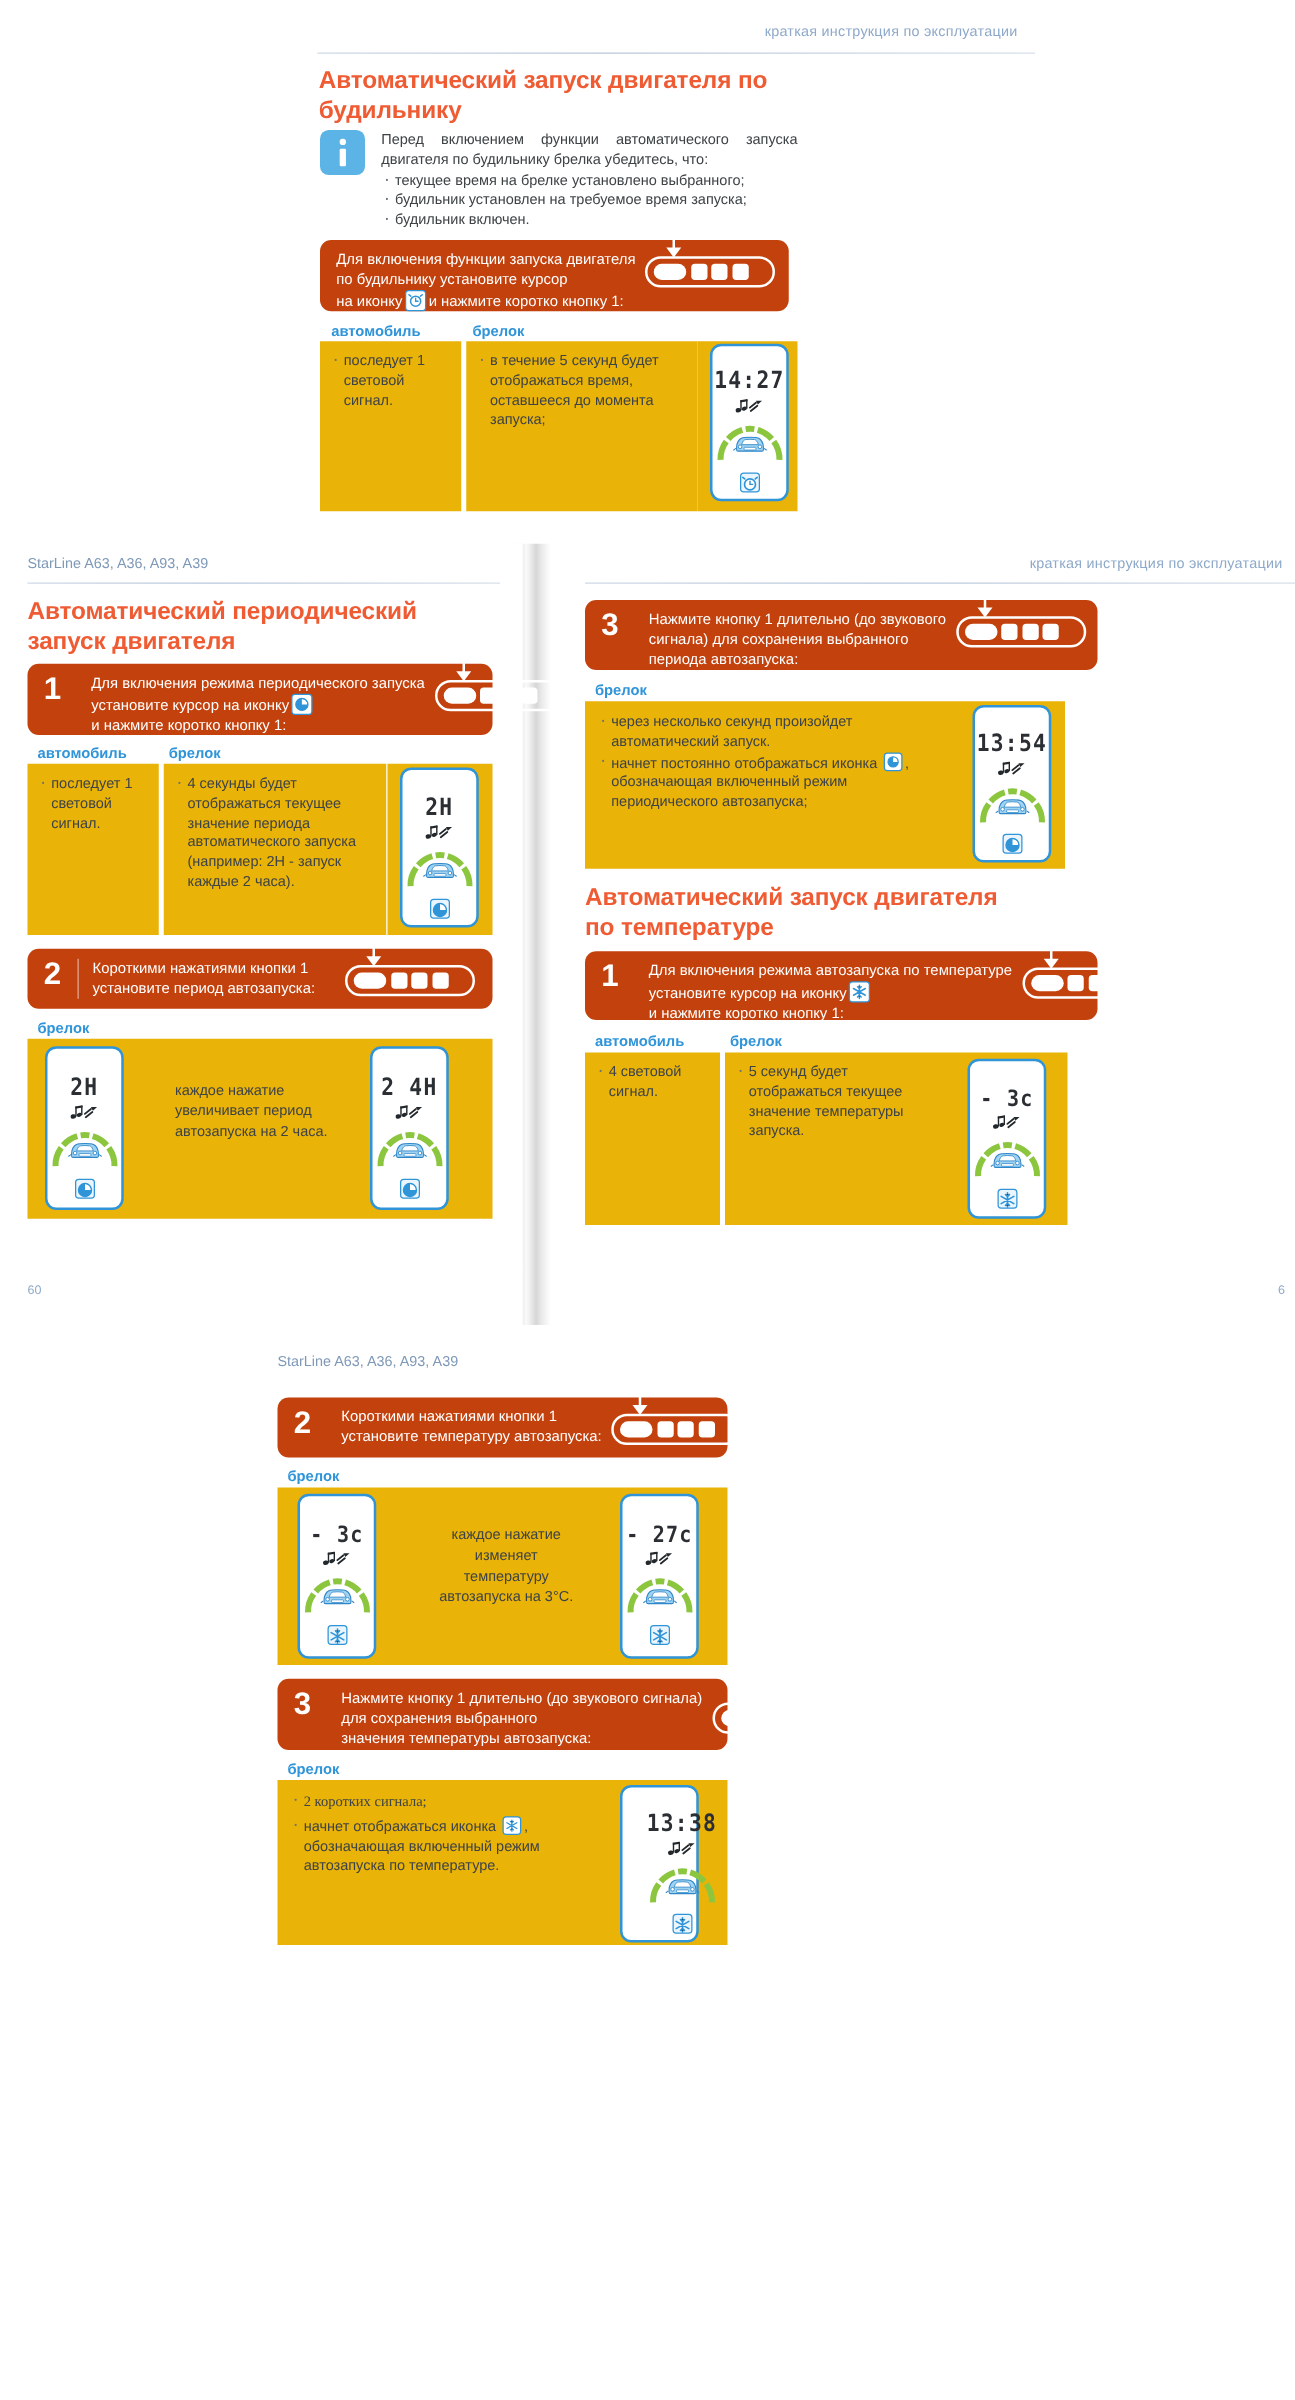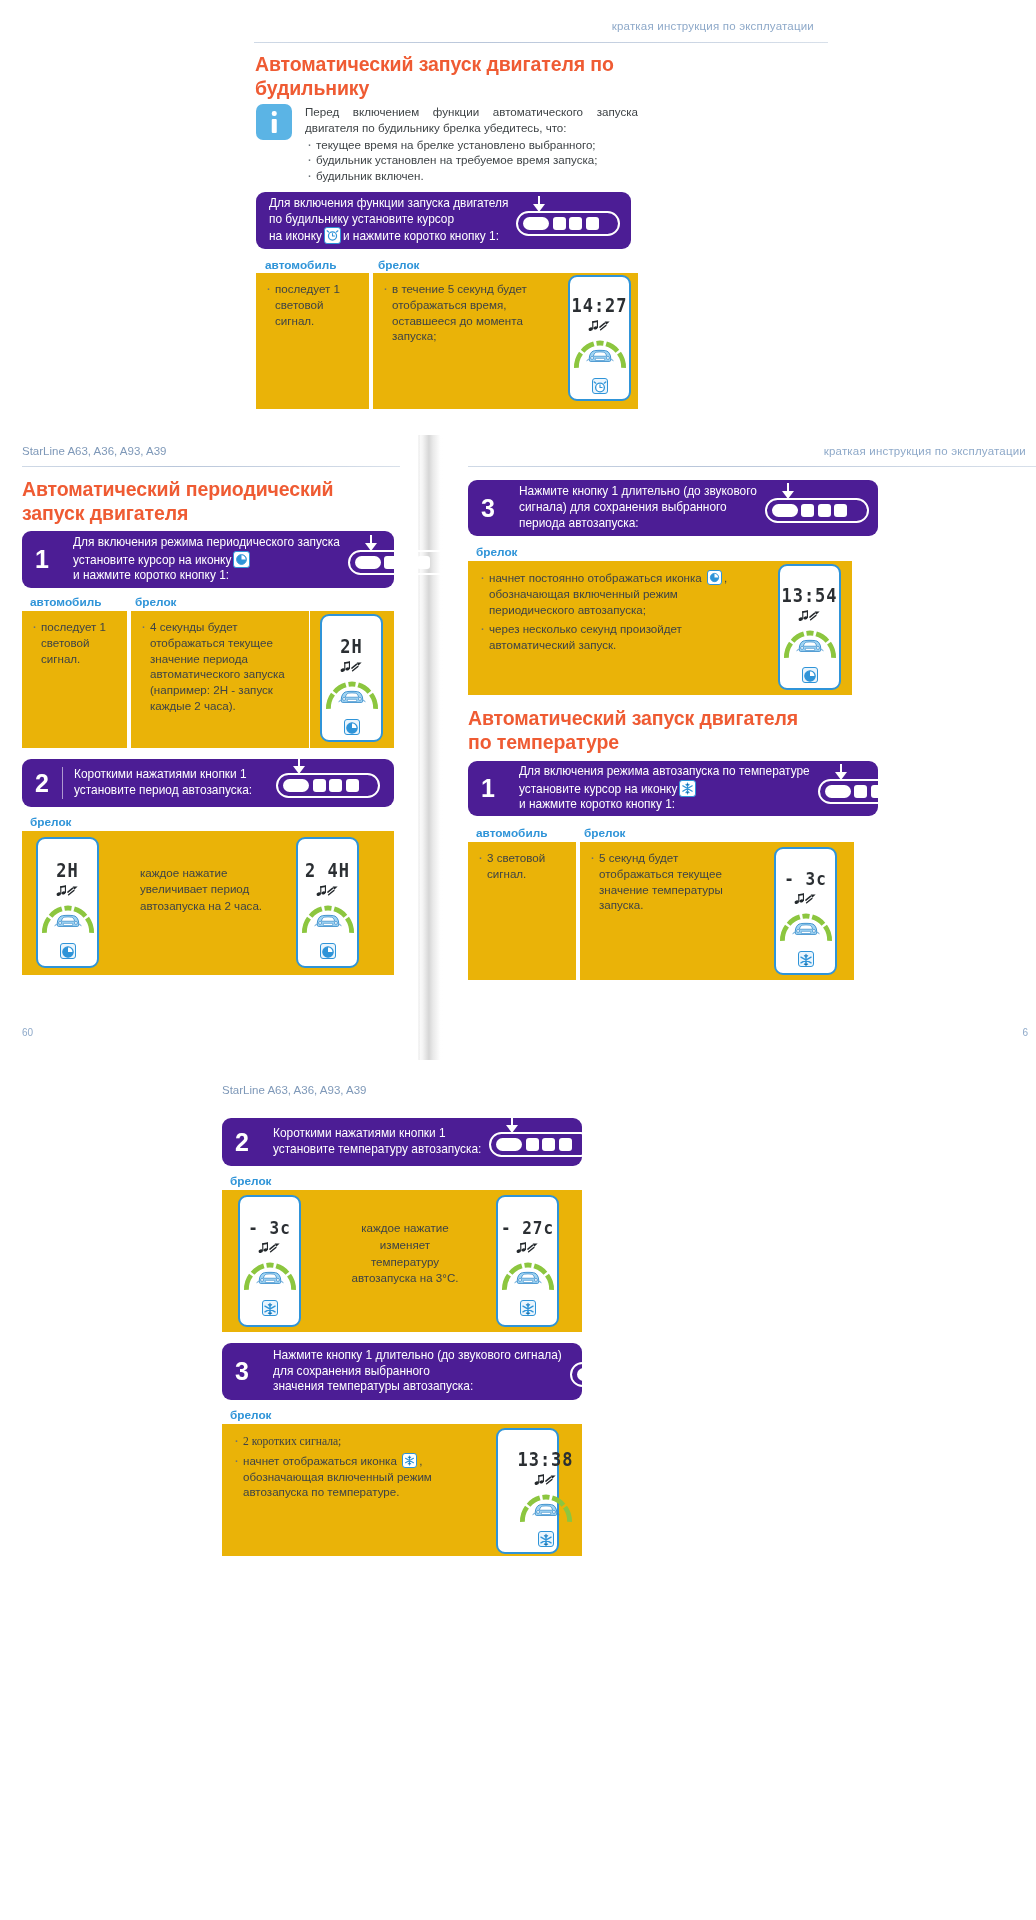--- a/index.html
+++ b/index.html
@@ -49,22 +49,22 @@
   .info-text p { text-align: justify; }
   .bul { list-style: none; }
   .bul li { position: relative; padding-left: 11px; }
   .bul li::before {
     content: "·"; position: absolute; left: 2px; top: -2px;
     font-size: 15px; color: #6a7278; line-height: 1.25;
   }
 
   
   .bar {
-    background: #4c1d95; border-radius: 9px;
-    display: flex; align-items: center;
+    background: #c2410c; border-radius: 9px;
+    display: flex; 
     color: #fff; position: relative;
     padding: 8px 10px 8px 0;
   }
   .bar.plain { padding-left: 13px; }
   .bar .num {
     flex: 0 0 40px; text-align: center;
     font-size: 25px; font-weight: bold; line-height: 1;
     color: #fff;
   }
   .bar .sep { width: 1px; align-self: stretch; background: rgba(255,255,255,.55); margin-right: 11px; }
@@ -466,27 +466,27 @@
         <span class="k k3"></span>
         <span class="k k4"></span>
       </div>
     </div>
   </div>
 
   <div class="colhead" style="position:absolute; left:32px; top:110px;">брелок</div>
 
   <div class="panel" style="position:absolute; left:24px; top:126px; width:300px; height:134px;">
     <ul class="bul panel-txt" style="padding:9px 10px 0 10px;">
+      <li>через несколько секунд произойдет автоматический запуск.</li>
       <li style="margin-bottom:4px;">
         <span>начнет постоянно отображаться иконка</span>
         <span class="miniicon" style="vertical-align:-3px; width:15px; height:15px;"><svg width="11" height="11">
               <use href="#sym-periodic"></use>
             </svg></span><span>, обозначающая включенный режим периодического автозапуска;</span>
       </li>
-      <li>через несколько секунд произойдет автоматический запуск.</li>
     </ul>
   </div>
 
   <div class="panel" style="position:absolute; left:324px; top:126px; width:84px; height:134px;"></div>
   <div class="fob" style="position:absolute; left:334px; top:129px; width:63px; height:126px;">
     <div class="lcd-val" style="font-size:17px; margin-top:19px;">13:54</div>
     <div class="notes" style="margin-top:3px;">
       <svg width="23" height="12" viewBox="0 0 30 16">
           <use href="#sym-notes"></use>
         </svg>
@@ -535,21 +535,21 @@
         <span class="k k4"></span>
       </div>
     </div>
   </div>
 
   <div class="colhead" style="position:absolute; left:32px; top:391px;">автомобиль</div>
   <div class="colhead" style="position:absolute; left:140px; top:391px;">брелок</div>
 
   <div class="panel" style="position:absolute; left:24px; top:407px; width:108px; height:138px;">
     <ul class="bul panel-txt" style="padding:8px 6px 0 8px;">
-      <li>3 световой сигнал.</li>
+      <li>4 световой сигнал.</li>
     </ul>
   </div>
 
   <div class="panel" style="position:absolute; left:136px; top:407px; width:180px; height:138px;">
     <ul class="bul panel-txt" style="padding:8px 8px 0 8px;">
       <li>5 секунд будет отображаться текущее значение температуры запуска.</li>
     </ul>
   </div>
 
   <div class="panel" style="position:absolute; left:316px; top:407px; width:94px; height:138px;"></div>

